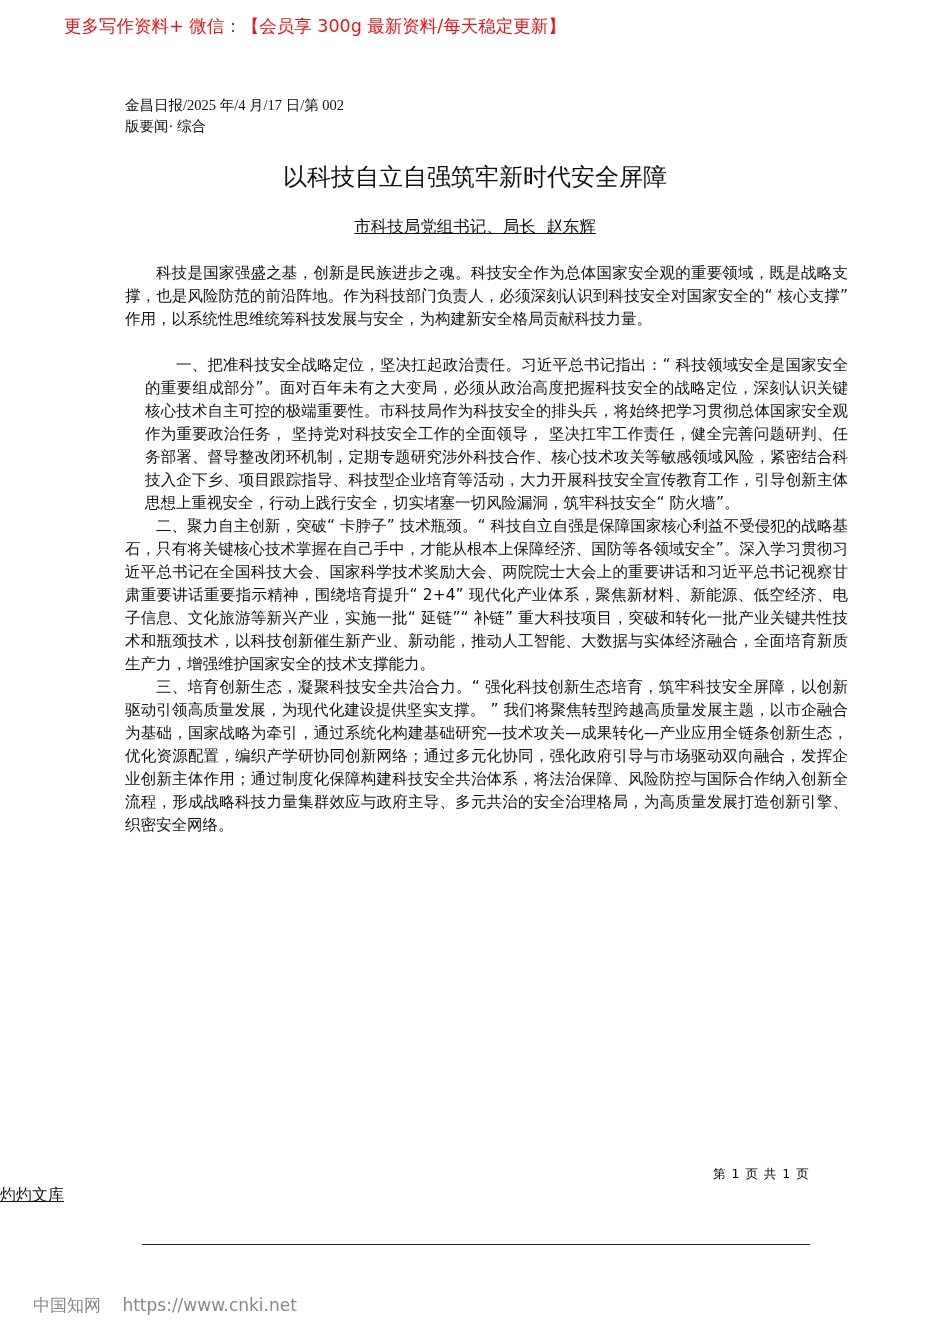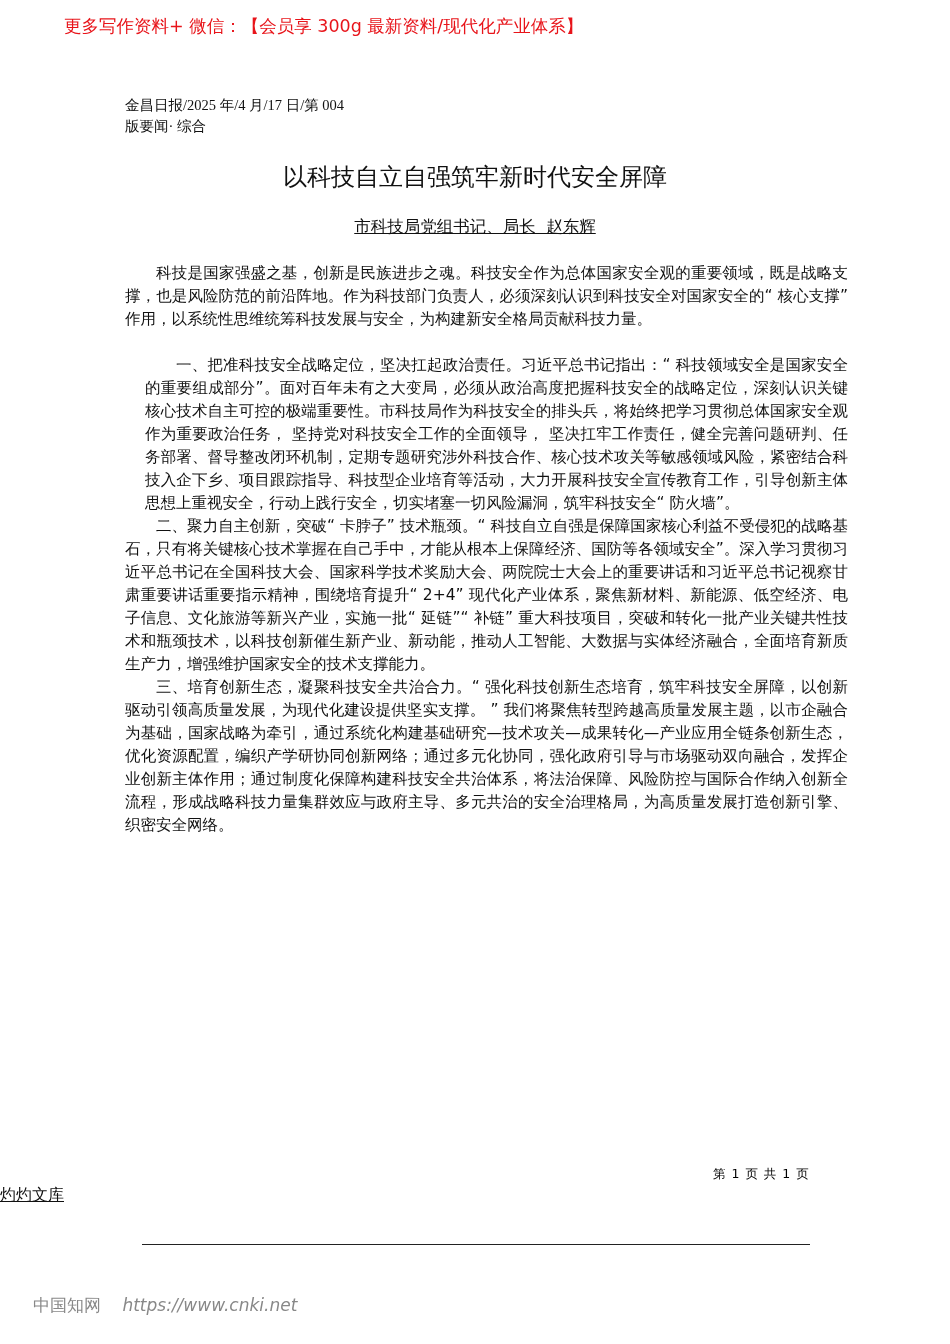--- a/index.html
+++ b/index.html
@@ -41,29 +41,29 @@
       position: absolute; left: 0px; top: 1185px; font-size: 16px; color: #111; text-decoration: underline;
     }
     .rule {
       position: absolute; left: 142px; top: 1244px; width: 668px; height: 0;
       border-top: 1.5px solid #222;
     }
     .cnki {
       position: absolute; left: 33px; top: 1294px; font-size: 17px; color: #888;
       white-space: nowrap;
     }
-    .cnki .url { margin-left: 16px; font-style: italic; }
+    .cnki .url { margin-left: 16px; }
   </style>
 </head>
 <body>
 
-<div class="promo">更多写作资料+ 微信：【会员享 300g 最新资料/现代化产业体系】</div>
+<div class="promo">更多写作资料+ 微信：【会员享 300g 最新资料/每天稳定更新】</div>
 
 <div class="meta">
-  <div>金昌日报/2025 年/4 月/17 日/第 004</div>
+  <div>金昌日报/2025 年/4 月/17 日/第 002</div>
   <div>版要闻· 综合</div>
 </div>
 
 <div class="title">
   <span>以科技自立自强筑牢新时代安全屏障</span>
 </div>
 
 <div class="byline">
   <span style="white-space:pre;text-decoration:underline;">市科技局党组书记、局长  赵东辉</span>
 </div>

